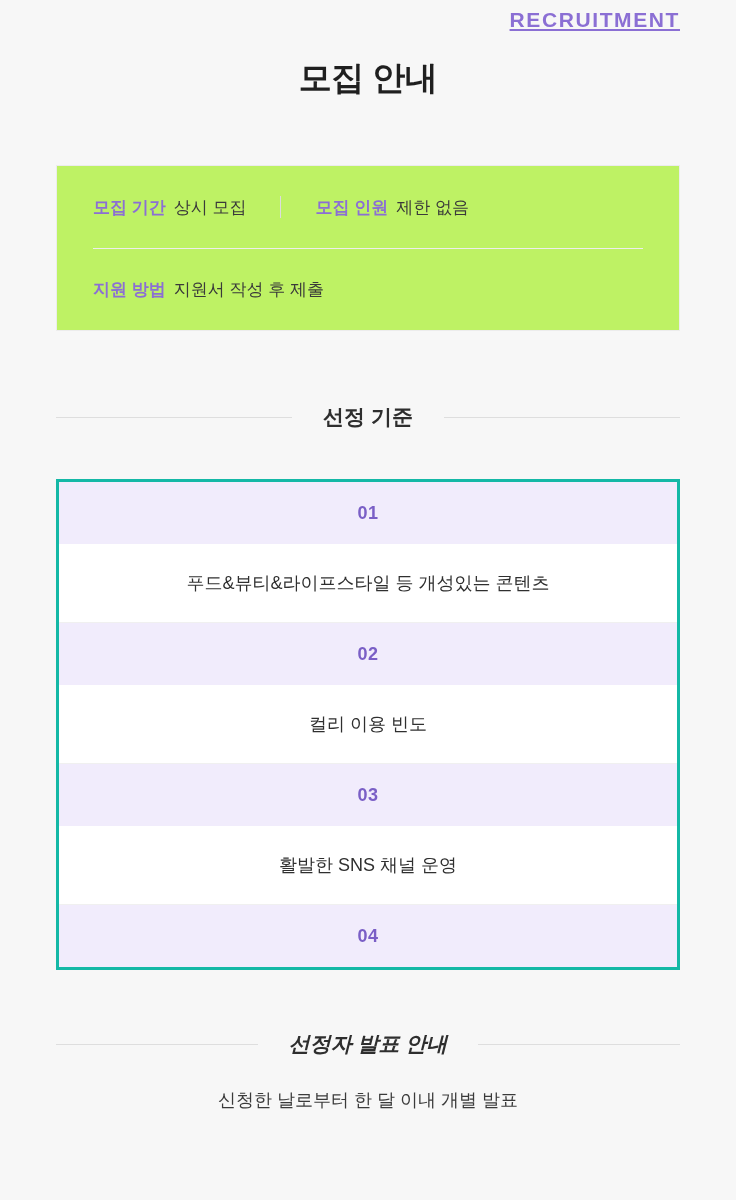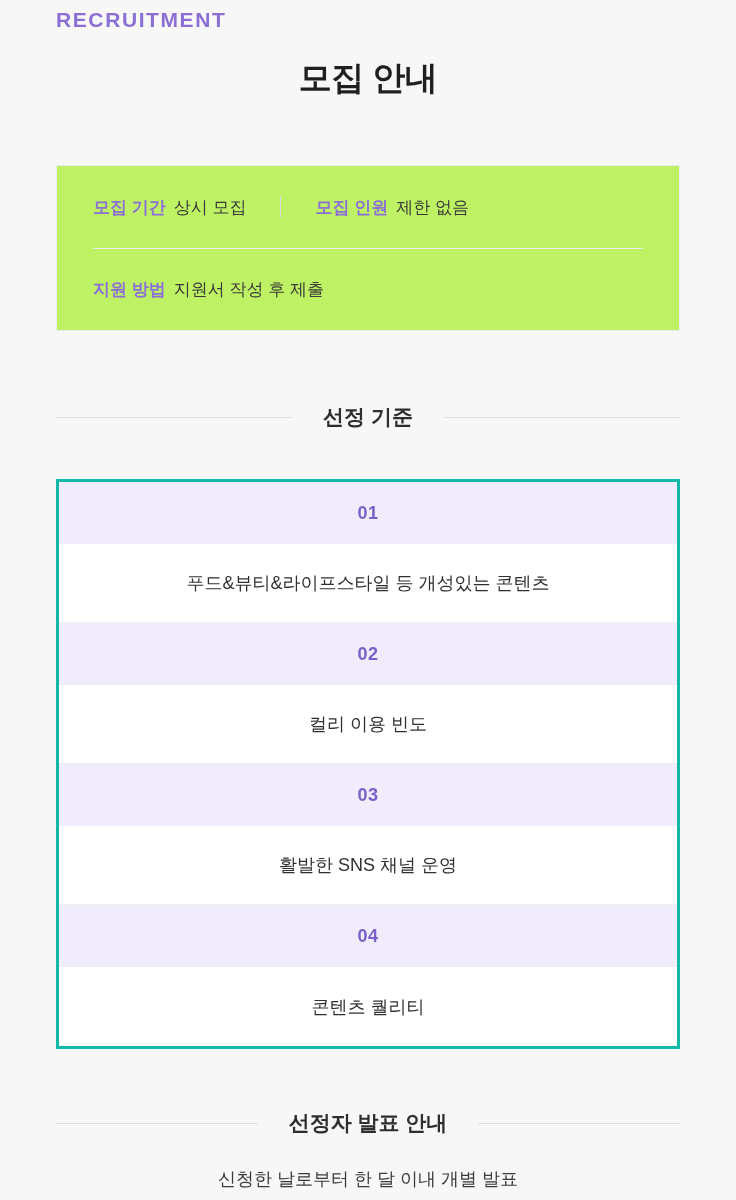--- a/index.html
+++ b/index.html
@@ -22,25 +22,26 @@
     padding: 0 56px;
     background: #f7f7f7;
     display: flex;
     flex-direction: column;
     align-items: stretch;
   }
 
   
   .eyebrow {
     margin-top: 8px;
-    text-align: left;
+    text-align: right;
     font-size: 21px;
     font-weight: bold;
     letter-spacing: 1.6px;
     color: #8b6fd4;
+    text-decoration: underline;
   }
 
   .headline {
     margin-top: 24px;
     text-align: center;
     font-size: 33px;
     font-weight: bold;
     letter-spacing: -0.5px;
     color: #1f1f1f;
   }
@@ -135,20 +136,21 @@
     border-bottom: 1px solid #f0f0f0;
     text-align: center;
     padding: 16px 20px;
   }
 
   .criteria-item:last-child .criteria-text { border-bottom: none; }
 
   
   .notice-heading {
     margin-top: 60px;
+    font-style: italic;
   }
 
   .notice-text {
     margin-top: 30px;
     text-align: center;
     font-size: 18px;
     color: #3a3a3a;
     padding-bottom: 20px;
   }
 </style>
@@ -195,21 +197,20 @@
       <div class="criteria-text">컬리 이용 빈도</div>
     </div>
 
     <div class="criteria-item">
       <div class="criteria-num">03</div>
       <div class="criteria-text">활발한 SNS 채널 운영</div>
     </div>
 
     <div class="criteria-item">
       <div class="criteria-num">04</div>
-      <div class="criteria-text">콘텐츠 퀄리티</div>
     </div>
 
   </div>
 
   <div class="section-heading notice-heading">
     <span class="rule"></span>
     <span class="section-title">선정자 발표 안내</span>
     <span class="rule"></span>
   </div>
 

